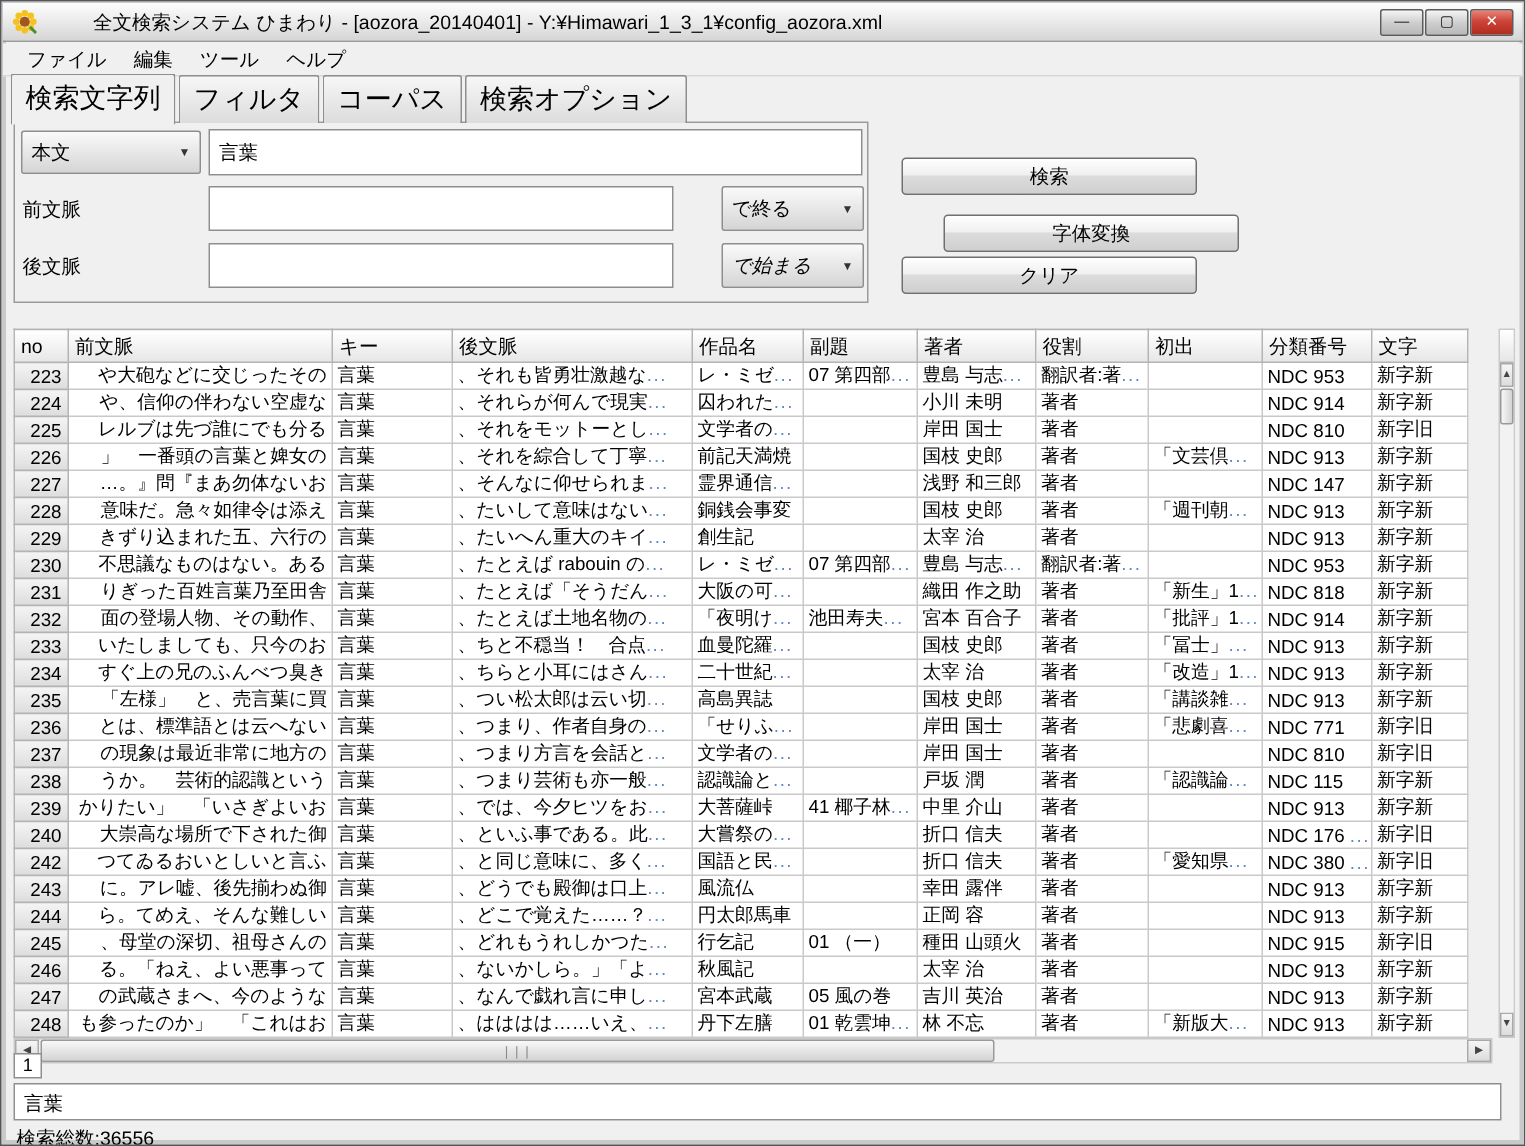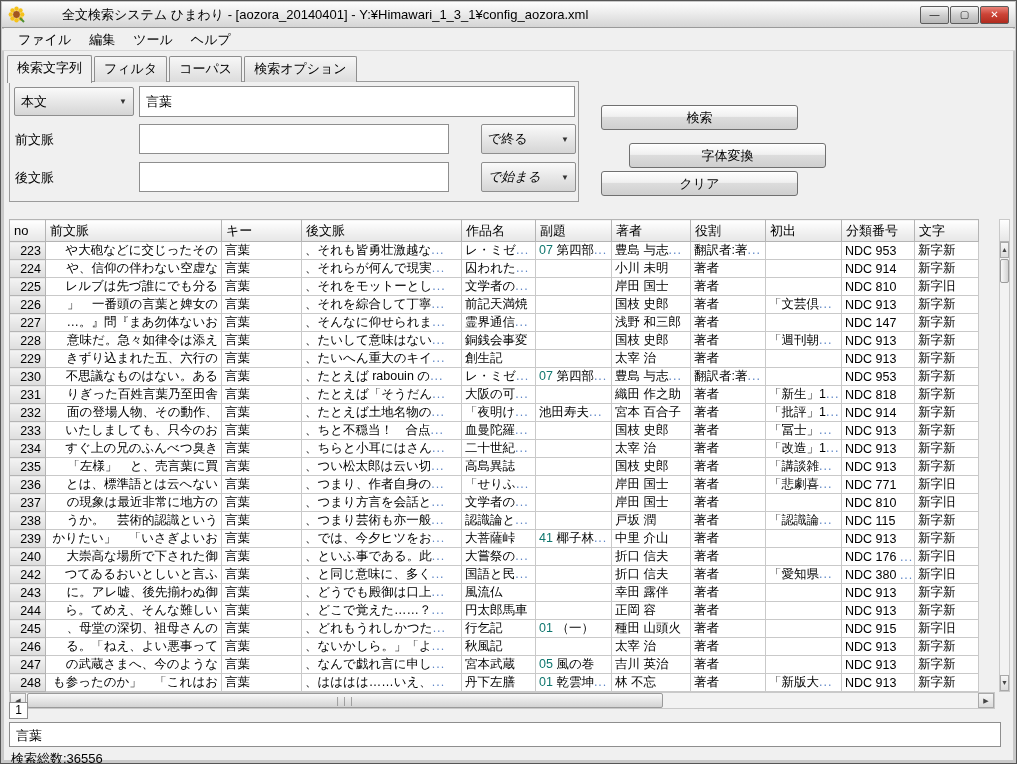--- a/index.html
+++ b/index.html
@@ -22,21 +22,21 @@
   .winbtn.close { background:linear-gradient(#e98379,#cc4437 45%,#b02b1e); color:#fff; font-weight:bold; }
 
   
   .menubar { position:absolute; left:1px; top:28px; right:1px; height:22px;
     background:#f0f0f0; border-bottom:1px solid #d7d7d7; display:flex; align-items:flex-start; padding-left:8px; }
   .menu-item { padding:2px 8px; margin-right:2px; }
 
   
   .tabrow { position:absolute; left:6px; top:56px; display:flex; align-items:flex-end; height:25px; z-index:3; }
   .tab { border:1px solid #8e8e8e; border-bottom:none; border-radius:2px 2px 0 0;
-    background:linear-gradient(#f7f7f7,#dcdcdc); padding:3px 9px 4px 9px; margin-right:2px; font-size:13px; }
+    background:linear-gradient(#f7f7f7,#dcdcdc); padding:3px 9px 4px 9px; margin-right:2px; font-size:18px; }
   .tab.active { background:#f0f0f0; padding-bottom:6px; position:relative; top:1px; }
 
   
   .search-group { position:absolute; left:8px; top:80px; width:570px; height:121px;
     border:1px solid #9b9b9b; background:#f0f0f0;padding-left:37px; }
   .combo { position:absolute; border:1px solid #8e8e8e; border-radius:2px;
     background:linear-gradient(#fafafa,#e8e8e8 48%,#d5d5d5); display:flex; align-items:center;
     padding:0 6px; font-size:13px; }
   .combo .arrow { margin-left:auto; font-size:8px; color:#333; }
   .tfield { position:absolute; border:1px solid #8e8e8e; background:#fff; padding:5px 6px;
@@ -53,21 +53,21 @@
   table.grid { border-collapse:collapse; table-layout:fixed; width:969px; background:#fff; }
   table.grid th { height:22px; font-weight:normal; text-align:left; font-size:13px;
     background:linear-gradient(#ffffff,#e6e6e6); border:1px solid #b4b4b4; padding:1px 4px;
     white-space:nowrap; overflow:hidden; }
   table.grid td { height:16px; border:1px solid #c9c9c9; padding:0 3px; font-size:12.5px;
     white-space:nowrap; overflow:hidden; background:#fff; }
   table.grid td.rownum { background:linear-gradient(#f4f4f4,#dddddd); border:1px solid #b4b4b4;
     text-align:right; padding-right:4px; }
   table.grid td.alignr { text-align:right; }
   .ellip { color:#5f87c7; letter-spacing:1px; }
-  .bluenum { color:#0f766e; }
+  .bluenum { color:#000000; }
 
   
   .vscroll { width:17px; display:flex; flex-direction:column; background:#f2f2f2;
     border:1px solid #c9c9c9; }
   .vs-cap { height:22px; background:linear-gradient(#ffffff,#e6e6e6); border-bottom:1px solid #b4b4b4; }
   .sb-btn { height:16px; background:linear-gradient(#f6f6f6,#dcdcdc); border:1px solid #a9a9a9;
     font-size:7px; text-align:center; line-height:14px; color:#444; }
   .vs-track { flex:1 1 auto; position:relative; background:#f2f2f2; }
   .vs-thumb { position:absolute; left:0; right:0; top:1px; height:24px;
     background:linear-gradient(90deg,#f8f8f8,#d3d3d3); border:1px solid #9a9a9a; border-radius:2px; }

